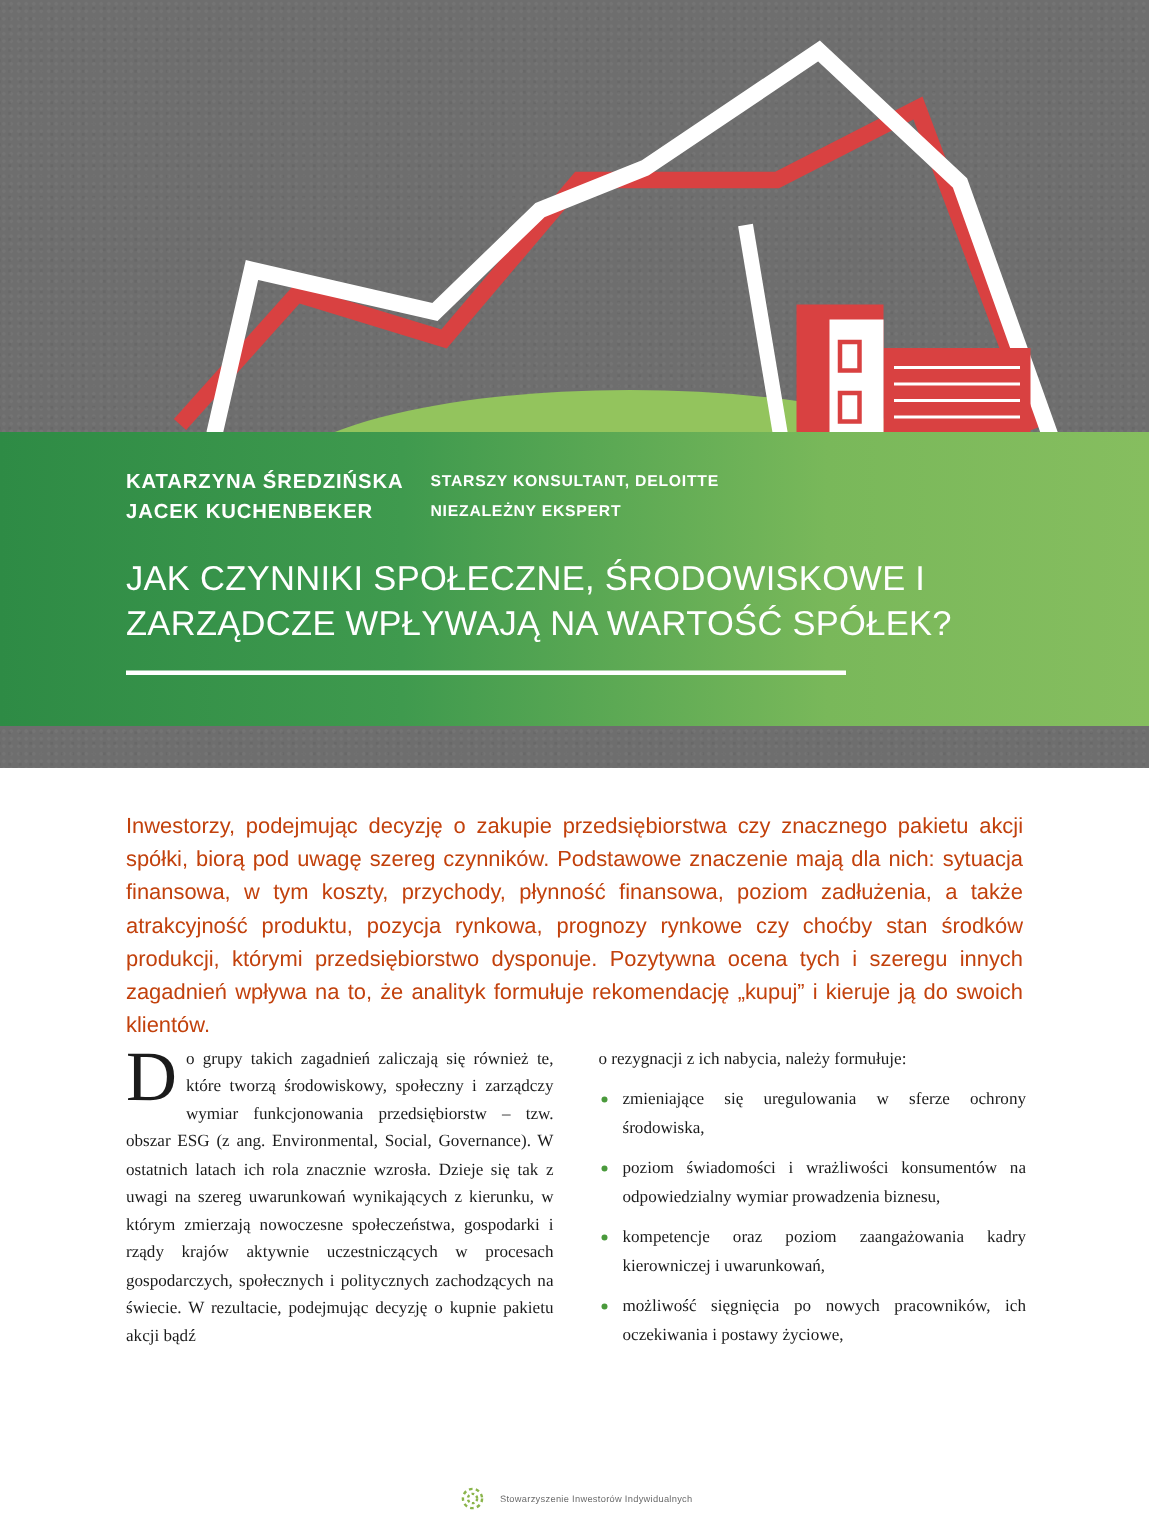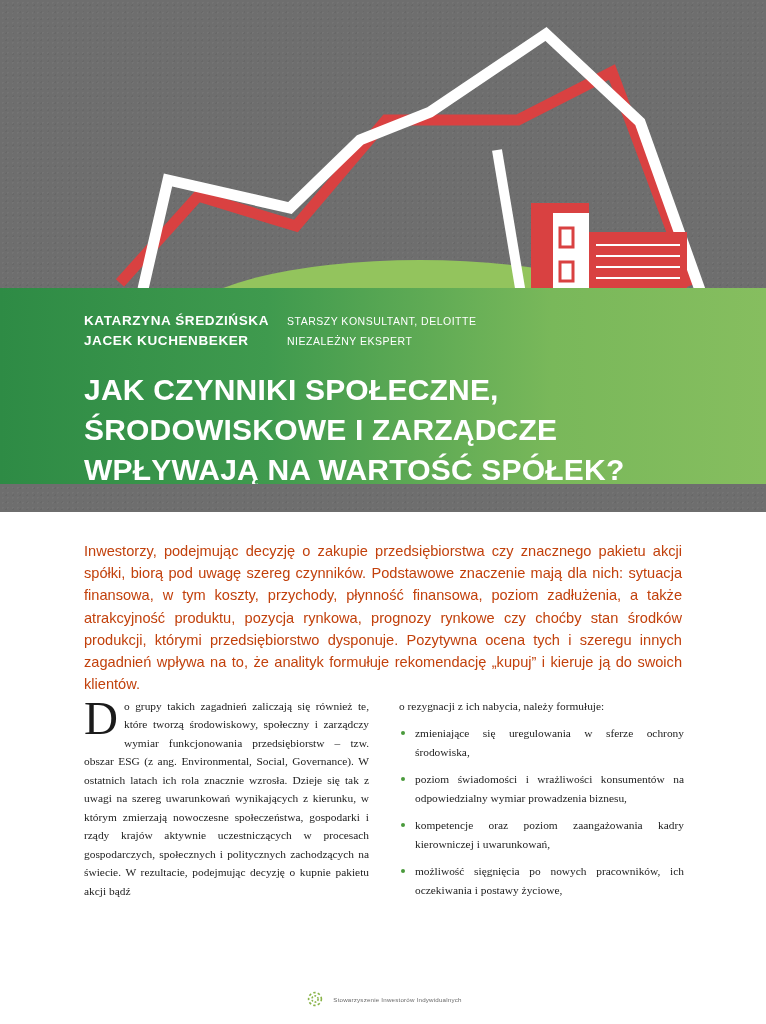--- a/index.html
+++ b/index.html
@@ -73,28 +73,29 @@
     line-height: 1.45;
     white-space: nowrap;
   }
   .roles {
     font-size: 10.5px;
     letter-spacing: 0.5px;
     color: #ffffff;
     line-height: 1.9;
     padding-top: 2px;
     white-space: nowrap;
+    font-weight: bold;
   }
   .headline {
     margin-top: 18px;
-    font-size: 30px;
+    font-size: 23px;
     line-height: 1.33;
     color: #ffffff;
     letter-spacing: 0.2px;
-    font-weight: bold;
+    font-weight: normal;
   }
   .rule {
     margin-top: 16px;
     width: 480px;
     height: 3px;
     background: #ffffff;
   }
 
   
   .content {

